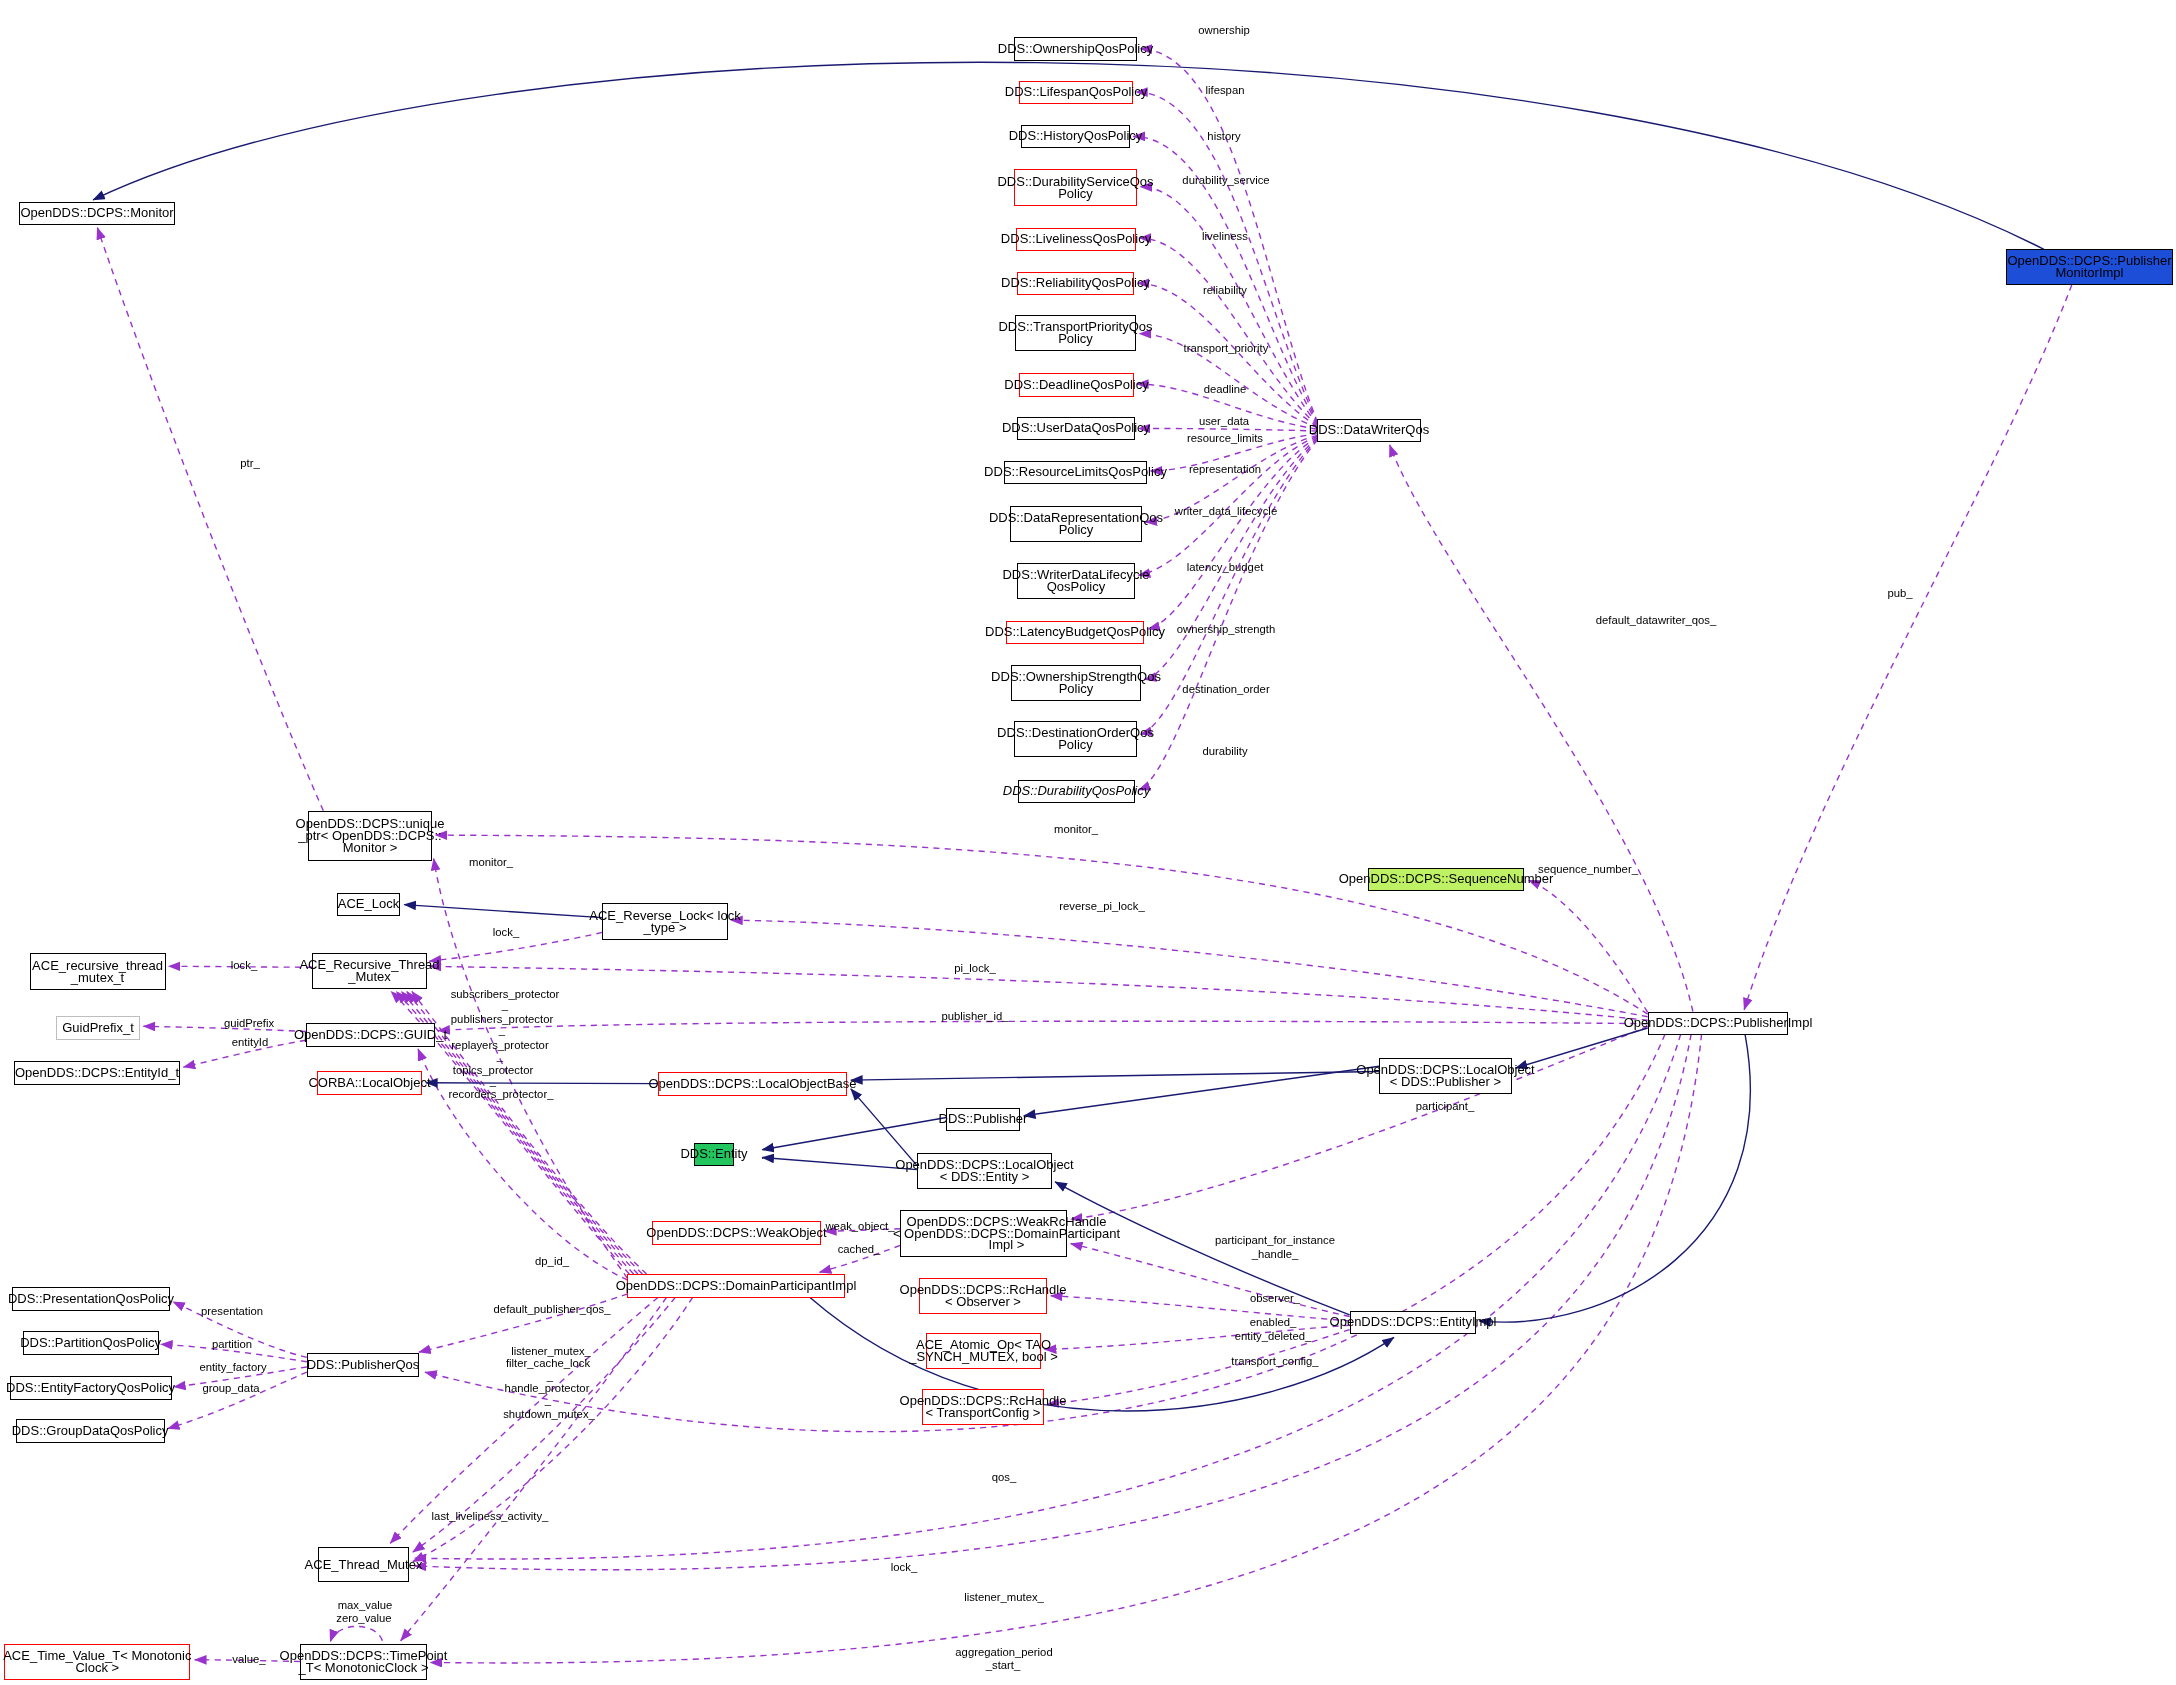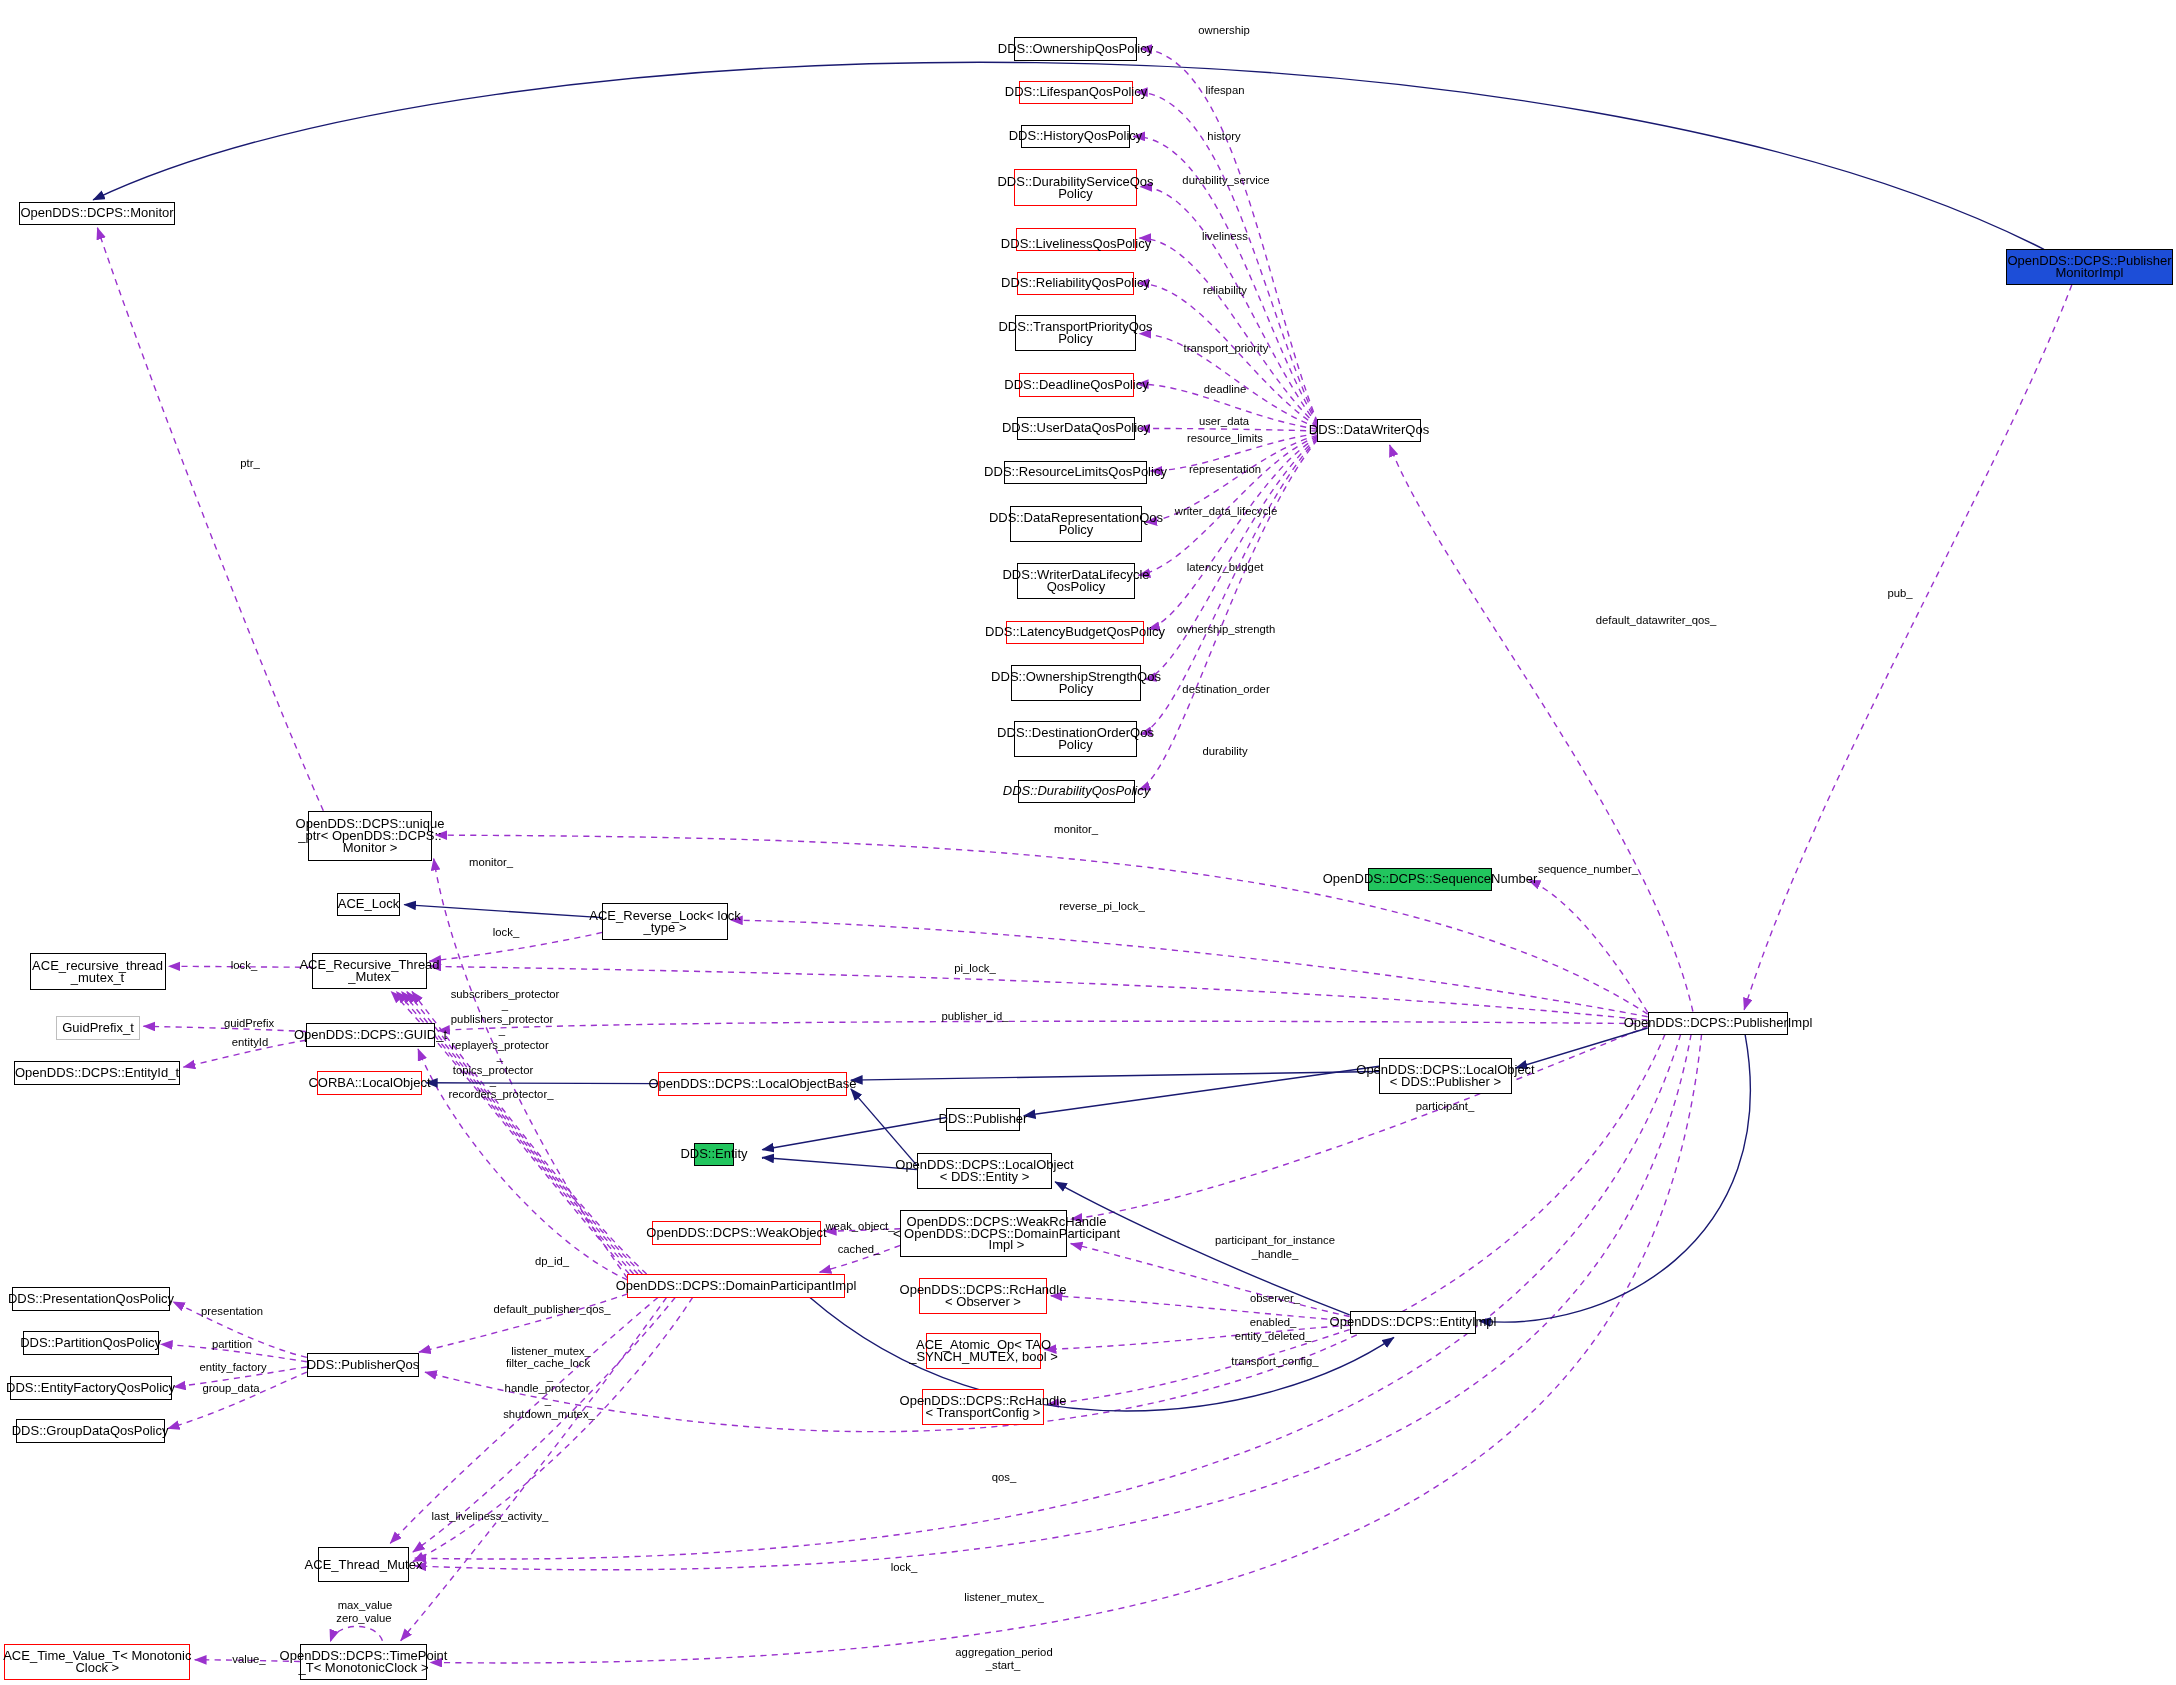--- a/index.html
+++ b/index.html
@@ -195,21 +195,21 @@
       <div class="node" style="left: 922px; top: 1389px; width: 122px; height: 36px; border: 1.3px solid rgb(255, 0, 0); background: rgb(255, 255, 255);">
         <div>OpenDDS::DCPS::RcHandle</div>
         <div>&lt; TransportConfig &gt;</div>
       </div>
       <div class="node" style="left: 1350px; top: 1311px; width: 126px; height: 22.6px; border: 1.3px solid rgb(0, 0, 0); background: rgb(255, 255, 255);">
         <div>OpenDDS::DCPS::EntityImpl</div>
       </div>
       <div class="node" style="left: 1317px; top: 419px; width: 104px; height: 22.6px; border: 1.3px solid rgb(0, 0, 0); background: rgb(255, 255, 255);">
         <div>DDS::DataWriterQos</div>
       </div>
-      <div class="node" style="left: 1368px; top: 868px; width: 124px; height: 22.6px; border: 1.3px solid rgb(0, 0, 0); background: #22c55e;">
+      <div class="node" style="left: 1368px; top: 868px; width: 156px; height: 22.6px; border: 1.3px solid rgb(0, 0, 0); background: #bef264;">
         <div>OpenDDS::DCPS::SequenceNumber</div>
       </div>
       <div class="node" style="left: 1648px; top: 1012px; width: 140px; height: 22.6px; border: 1.3px solid rgb(0, 0, 0); background: rgb(255, 255, 255);">
         <div>OpenDDS::DCPS::PublisherImpl</div>
       </div>
       <div class="node" style="left: 1379px; top: 1058px; width: 133px; height: 36px; border: 1.3px solid rgb(0, 0, 0); background: rgb(255, 255, 255);">
         <div>OpenDDS::DCPS::LocalObject</div>
         <div>&lt; DDS::Publisher &gt;</div>
       </div>
       <div class="node" style="left: 2006px; top: 249px; width: 167px; height: 36px; border: 1.3px solid rgb(0, 0, 0); background: #1d4ed8;">
@@ -222,21 +222,21 @@
       <div class="node" style="left: 1019px; top: 81px; width: 114px; height: 22.6px; border: 1.3px solid rgb(255, 0, 0); background: rgb(255, 255, 255);">
         <div>DDS::LifespanQosPolicy</div>
       </div>
       <div class="node" style="left: 1021px; top: 125px; width: 109px; height: 22.6px; border: 1.3px solid rgb(0, 0, 0); background: rgb(255, 255, 255);">
         <div>DDS::HistoryQosPolicy</div>
       </div>
       <div class="node" style="left: 1014px; top: 169px; width: 123px; height: 37px; border: 1.3px solid rgb(255, 0, 0); background: rgb(255, 255, 255);">
         <div>DDS::DurabilityServiceQos</div>
         <div>Policy</div>
       </div>
-      <div class="node" style="left: 1016px; top: 228px; width: 120px; height: 22.6px; border: 1.3px solid rgb(255, 0, 0); background: rgb(255, 255, 255); justify-content: flex-end;">
+      <div class="node" style="left: 1016px; top: 228px; width: 120px; height: 22.6px; border: 1.3px solid rgb(255, 0, 0); background: rgb(255, 255, 255);">
         <div>DDS::LivelinessQosPolicy</div>
       </div>
       <div class="node" style="left: 1017px; top: 272px; width: 117px; height: 22.6px; border: 1.3px solid rgb(255, 0, 0); background: rgb(255, 255, 255);">
         <div>DDS::ReliabilityQosPolicy</div>
       </div>
       <div class="node" style="left: 1015px; top: 315px; width: 121px; height: 36px; border: 1.3px solid rgb(0, 0, 0); background: rgb(255, 255, 255);">
         <div>DDS::TransportPriorityQos</div>
         <div>Policy</div>
       </div>
       <div class="node" style="left: 1019px; top: 373px; width: 115px; height: 23.5px; border: 1.3px solid rgb(255, 0, 0); background: rgb(255, 255, 255);">

